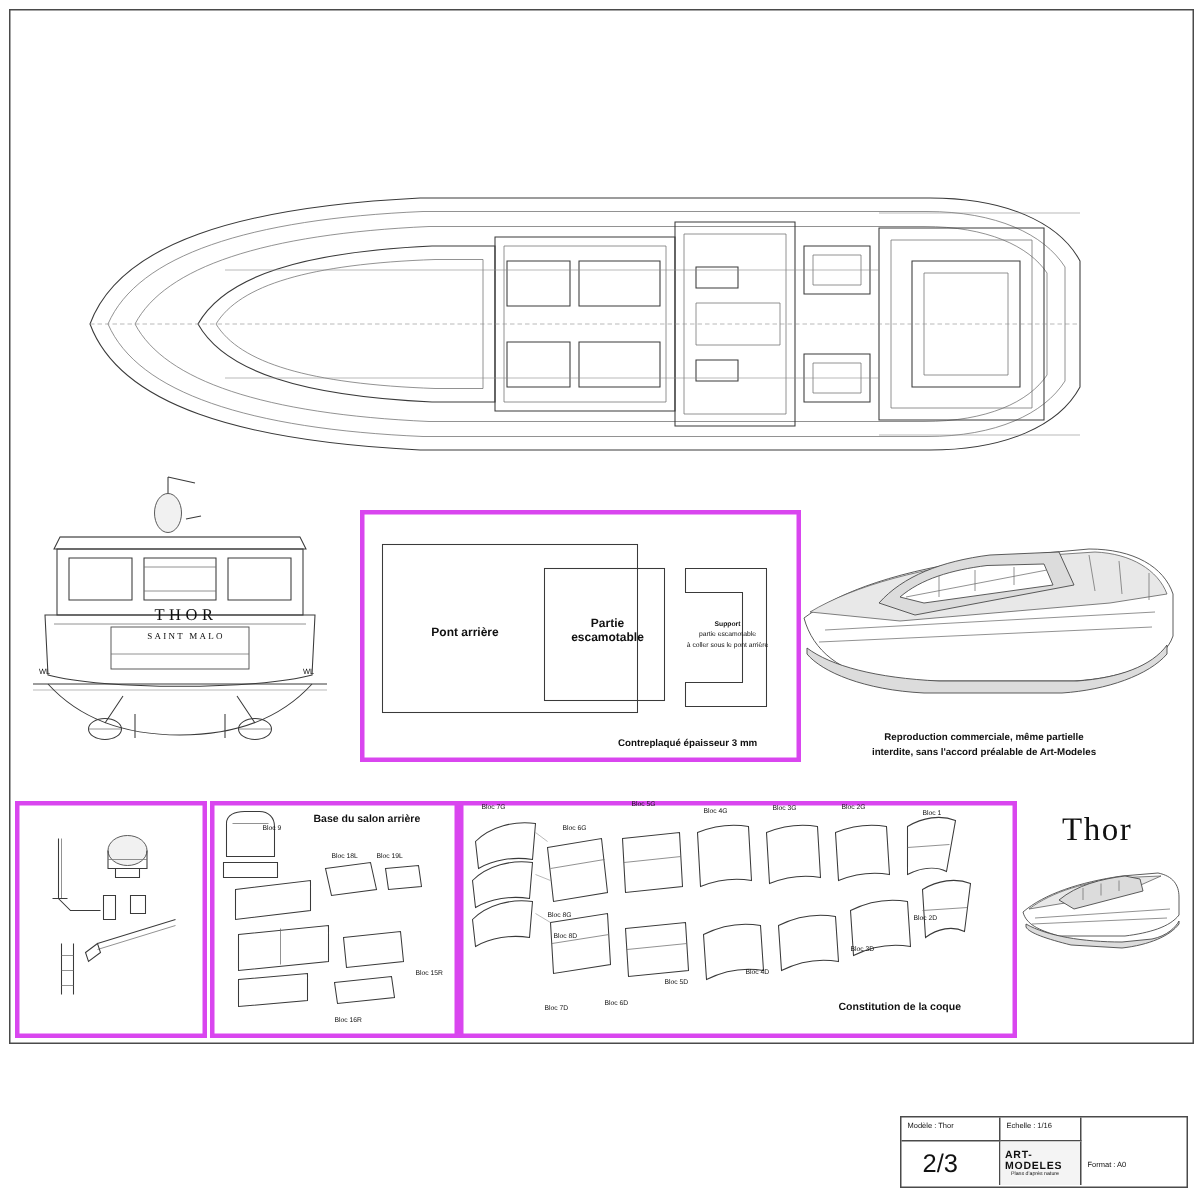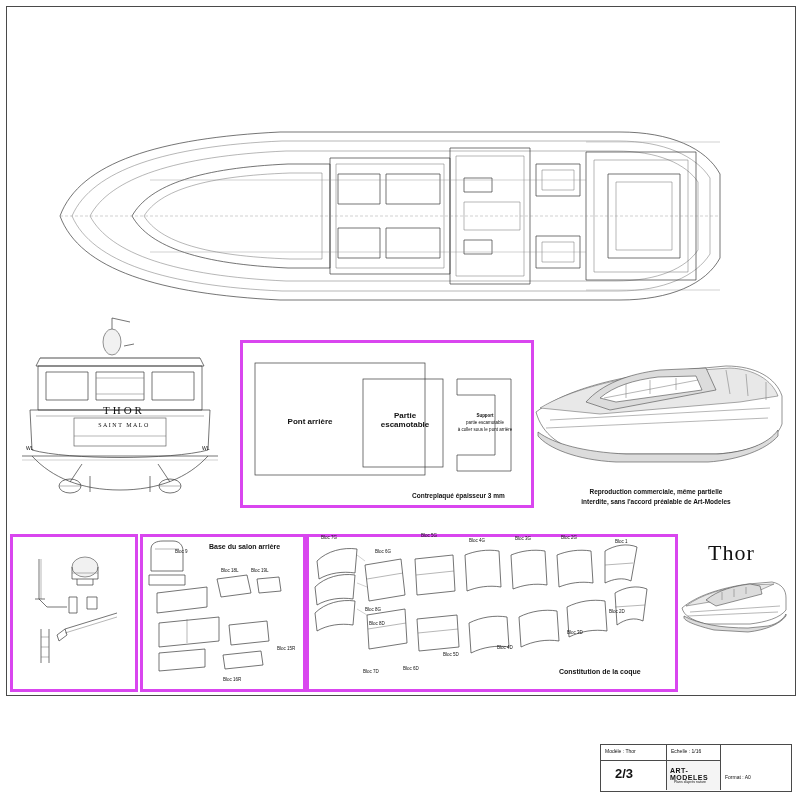--- a/index.html
+++ b/index.html
@@ -16,21 +16,21 @@
   .ln2{fill:none;stroke:#6e6e6e;stroke-width:0.5;}
   .lnthin{fill:none;stroke:#8a8a8a;stroke-width:0.4;}
   .fillg{fill:#f1f1f1;stroke:#4a4a4a;stroke-width:0.6;}
   .fillw{fill:#ffffff;stroke:#4a4a4a;stroke-width:0.6;}
   .filld{fill:#dcdcdc;stroke:#4a4a4a;stroke-width:0.6;}
   .filll{fill:#e8e8e8;stroke:#555;stroke-width:0.5;}
   .dash{stroke-dasharray:3 2;}
   .tblock{position:absolute;right:8px;bottom:8px;width:190px;height:46px;border:1px solid #4a4a4a;}
   .tb-cell{position:absolute;border-right:1px solid #4a4a4a;box-sizing:border-box;}
   .brand{font-weight:bold;font-size:9px;letter-spacing:0.5px;}
-  .big{font-size:13px;font-weight:bold;}
+  .big{font-size:17px;font-weight:normal;}
   .thor-title{font-family:"Liberation Serif",serif;font-size:22px;letter-spacing:1px;}
 </style>
 </head>
 <body>
 
 <div id="sheet">
 
   <div class="frame"></div>
 
   <div class="panel" style="left:20px;top:118px;width:708px;height:196px;border:none;">

